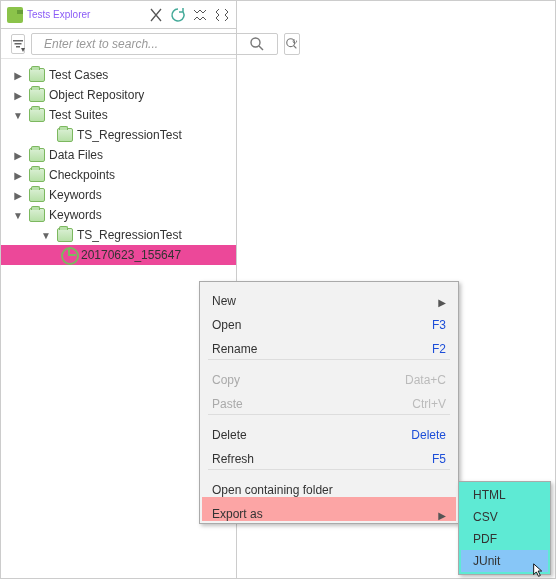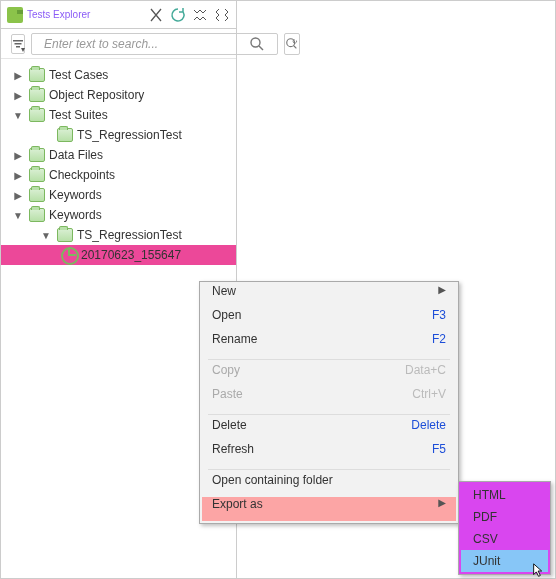--- a/index.html
+++ b/index.html
@@ -33,30 +33,30 @@
 .folder::before { content: ""; position: absolute; top: -3px; left: 1px; width: 7px; height: 3px; background: #b8e0a9; border: 1px solid #7cb85f; border-bottom: none; border-radius: 2px 2px 0 0; }
 .report-icon { position: relative; }
 .report-icon::before { content: ""; position: absolute; width: 14px; height: 14px; border: 2px solid #7cb85f; border-radius: 50%; left: 0; top: -1px; }
 .report-icon::after { content: ""; position: absolute; width: 6px; height: 6px; border-left: 2px solid #7cb85f; border-bottom: 2px solid #7cb85f; left: 7px; top: 0px; }
 .selected { background: #ec4899; }
 .indent0 { padding-left: 10px; }
 .indent1 { padding-left: 38px; }
 .indent2 { padding-left: 42px; }
 
 .context-menu { position: absolute; left: 198px; top: 280px; width: 260px; background: #f2f2f2; border: 1px solid #aaa; box-shadow: 2px 2px 4px rgba(0,0,0,.25); padding: 2px; }
-.ctx-item { height: 24px; display: flex; align-items: flex-start; padding: 0 10px; font-size: 12px; color: #333; cursor: pointer; }
+.ctx-item { height: 24px; display: flex; align-items: flex-end; padding: 0 10px; font-size: 12px; color: #333; cursor: pointer; }
 .ctx-item.disabled { color: #aaa; cursor: default; }
 .ctx-item .label { flex: 1; }
 .ctx-item .shortcut { color: #1d4ed8; font-size: 12px; }
 .ctx-item.disabled .shortcut { color: #bbb; }
 .ctx-sep { height: 1px; background: #ddd; margin: 3px 6px; }
 .ctx-item.highlight { background: #fca5a5; gap: 28px; }
 .ctx-chevron { font-size: 10px; color: #555; }
 
-.submenu { position: absolute; left: 457px; top: 480px; width: 93px; background: #d946ef; border: 1px solid #aaa; box-shadow: 2px 2px 4px rgba(0,0,0,.25); padding: 2px; }
+.submenu { position: absolute; left: 457px; top: 480px; width: 93px; background: #5eead4; border: 1px solid #aaa; box-shadow: 2px 2px 4px rgba(0,0,0,.25); padding: 2px; }
 .sub-item { height: 22px; display: flex; align-items: center; padding: 0 12px; font-size: 12px; color: #333; cursor: pointer; }
 .sub-item.highlight { background: #87c6f7; }
 
 .cursor { position: absolute; left: 531px; top: 562px; width: 14px; height: 16px; pointer-events: none; }
 </style>
 </head>
 <body>
 
 <div class="outer-border">
   <div class="left-panel">
@@ -197,24 +197,24 @@
         <span class="label">Export as</span>
         <span class="ctx-chevron">▶</span>
       </div>
   </div>
 
   <div class="submenu">
     <div class="sub-item">
         <span>HTML</span>
       </div>
     <div class="sub-item">
+        <span>CSV</span>
+      </div>
+    <div class="sub-item">
         <span>PDF</span>
-      </div>
-    <div class="sub-item">
-        <span>CSV</span>
       </div>
     <div class="sub-item highlight">
         <span>JUnit</span>
       </div>
   </div>
 
   <svg class="cursor" viewBox="0 0 14 18">
       <path d="M1 1 L1 13 L4 10 L6.5 15 L8.5 14 L6 9 L10 9 Z" fill="#fff" stroke="#000" stroke-width="1"></path>
     </svg>
 </div>

